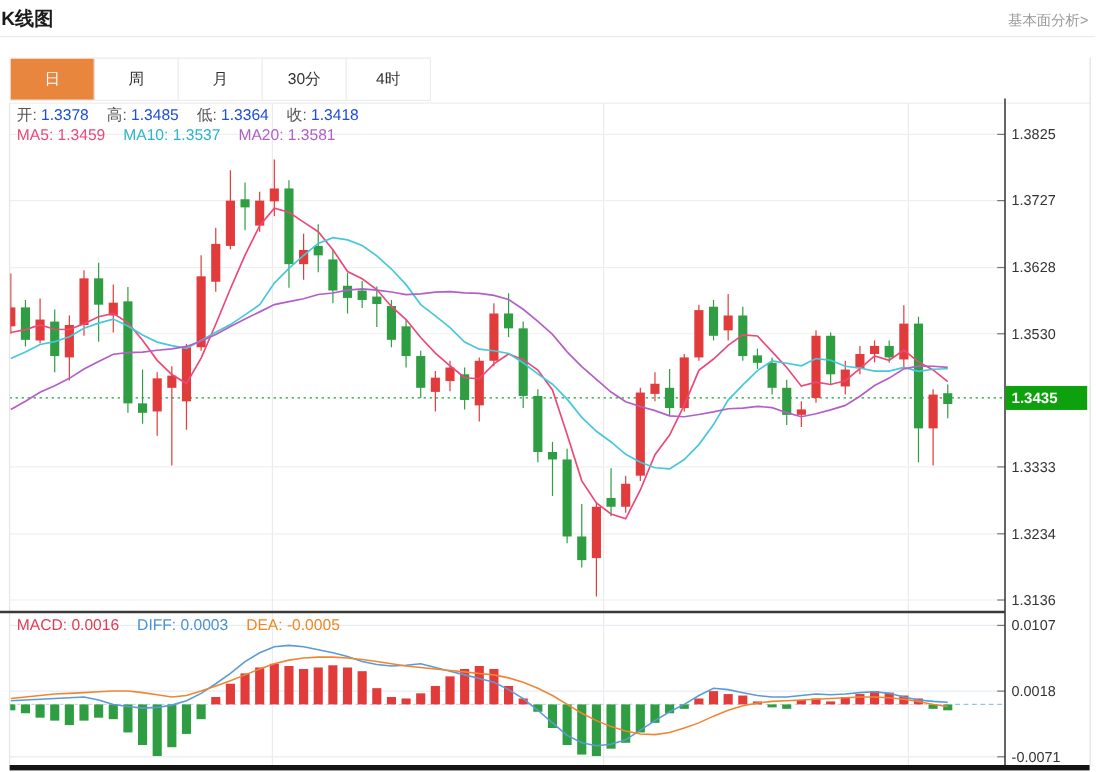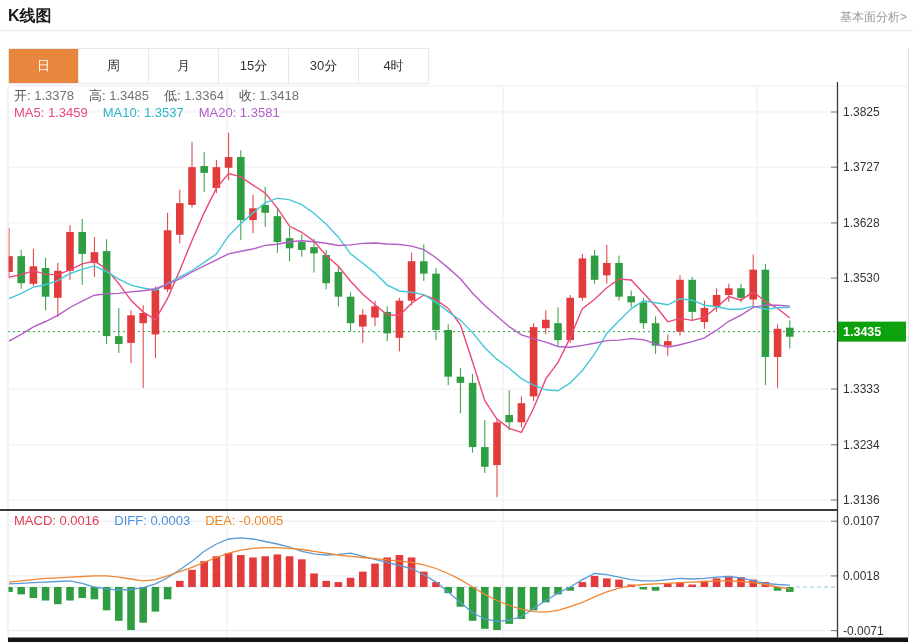--- a/index.html
+++ b/index.html
@@ -1,30 +1,30 @@
 <!DOCTYPE html>
 <html><head>
 <meta charset="utf-8">
 <style>
   html,body{margin:0;padding:0;background:#fff;}
   #app{position:relative;width:913px;height:643px;background:#fff;overflow:hidden;
        font-family:"Liberation Sans","DejaVu Sans",sans-serif;}
   #chart-svg{position:absolute;left:0;top:0;z-index:1;}
-  .hdr-title{position:absolute;left:8px;top:6px;font-size:16px;font-weight:bold;color:#1a1a1a;z-index:3;}
+  .hdr-title{position:absolute;left:1px;top:6px;font-size:16px;font-weight:bold;color:#1a1a1a;z-index:3;}
   .hdr-link{position:absolute;right:6px;top:9px;font-size:12px;color:#999;z-index:3;cursor:pointer;text-align:center;}
   .hdr-divider{position:absolute;left:0;top:30px;width:913px;height:0;border-top:1px solid #ebebeb;z-index:2;}
   .tabbar{position:absolute;left:8px;top:48px;display:flex;z-index:3;border:1px solid #e8e8e8;}
   .tab{width:69px;height:34px;line-height:34px;text-align:center;font-size:13px;color:#333;
        background:#fff;border-right:1px solid #e8e8e8;cursor:pointer;}
   .tab:last-child{border-right:none;}
   .tab.active{background:#e8863e;color:#fff;}
   .inforow{position:absolute;left:14px;z-index:3;font-size:13px;white-space:nowrap;}
   .inforow .pair{margin-right:15px;}
   .inforow .lbl{color:#555;}
-  .inforow .val{color:#737373;}
+  .inforow .val{color:#1d4ed8;}
 </style>
 </head>
 <body>
 
 <div id="app">
   <svg id="chart-svg" width="913" height="643">
       <defs>
         <clipPath id="mainClip">
           <rect x="8" y="84" width="829" height="424"></rect>
         </clipPath>
@@ -291,21 +291,20 @@
     </svg>
 
   <div class="hdr-title">K线图</div>
   <div class="hdr-link">基本面分析&gt;</div>
   <div class="hdr-divider"></div>
 
   <div class="tabbar" id="tabbar">
       <div class="tab active">日</div>
       <div class="tab">周</div>
       <div class="tab">月</div>
-      <div class="tab">15分</div>
       <div class="tab">30分</div>
       <div class="tab">4时</div>
     </div>
 
   <div class="inforow" id="ohlc-row" style="top:87px;"><span class="pair"><span class="lbl">开:</span><span class="val"> 1.3378</span></span><span class="pair"><span class="lbl">高:</span><span class="val"> 1.3485</span></span><span class="pair"><span class="lbl">低:</span><span class="val"> 1.3364</span></span><span class="pair"><span class="lbl">收:</span><span class="val"> 1.3418</span></span></div>
   <div class="inforow" id="ma-row" style="top:105px;"><span class="pair"><span class="lbl" style="color: rgb(236, 72, 120);">MA5:</span><span class="val" style="color: rgb(236, 72, 120);"> 1.3459</span></span><span class="pair"><span class="lbl" style="color: rgb(42, 182, 201);">MA10:</span><span class="val" style="color: rgb(42, 182, 201);"> 1.3537</span></span><span class="pair"><span class="lbl" style="color: rgb(176, 95, 200);">MA20:</span><span class="val" style="color: rgb(176, 95, 200);"> 1.3581</span></span></div>
   <div class="inforow" id="macd-row" style="top:513px;"><span class="pair"><span class="lbl" style="color: rgb(226, 59, 80);">MACD:</span><span class="val" style="color: rgb(226, 59, 80);"> 0.0016</span></span><span class="pair"><span class="lbl" style="color: rgb(74, 144, 217);">DIFF:</span><span class="val" style="color: rgb(74, 144, 217);"> 0.0003</span></span><span class="pair"><span class="lbl" style="color: rgb(240, 134, 31);">DEA:</span><span class="val" style="color: rgb(240, 134, 31);"> -0.0005</span></span></div>
 </div>
 
 </body></html>

